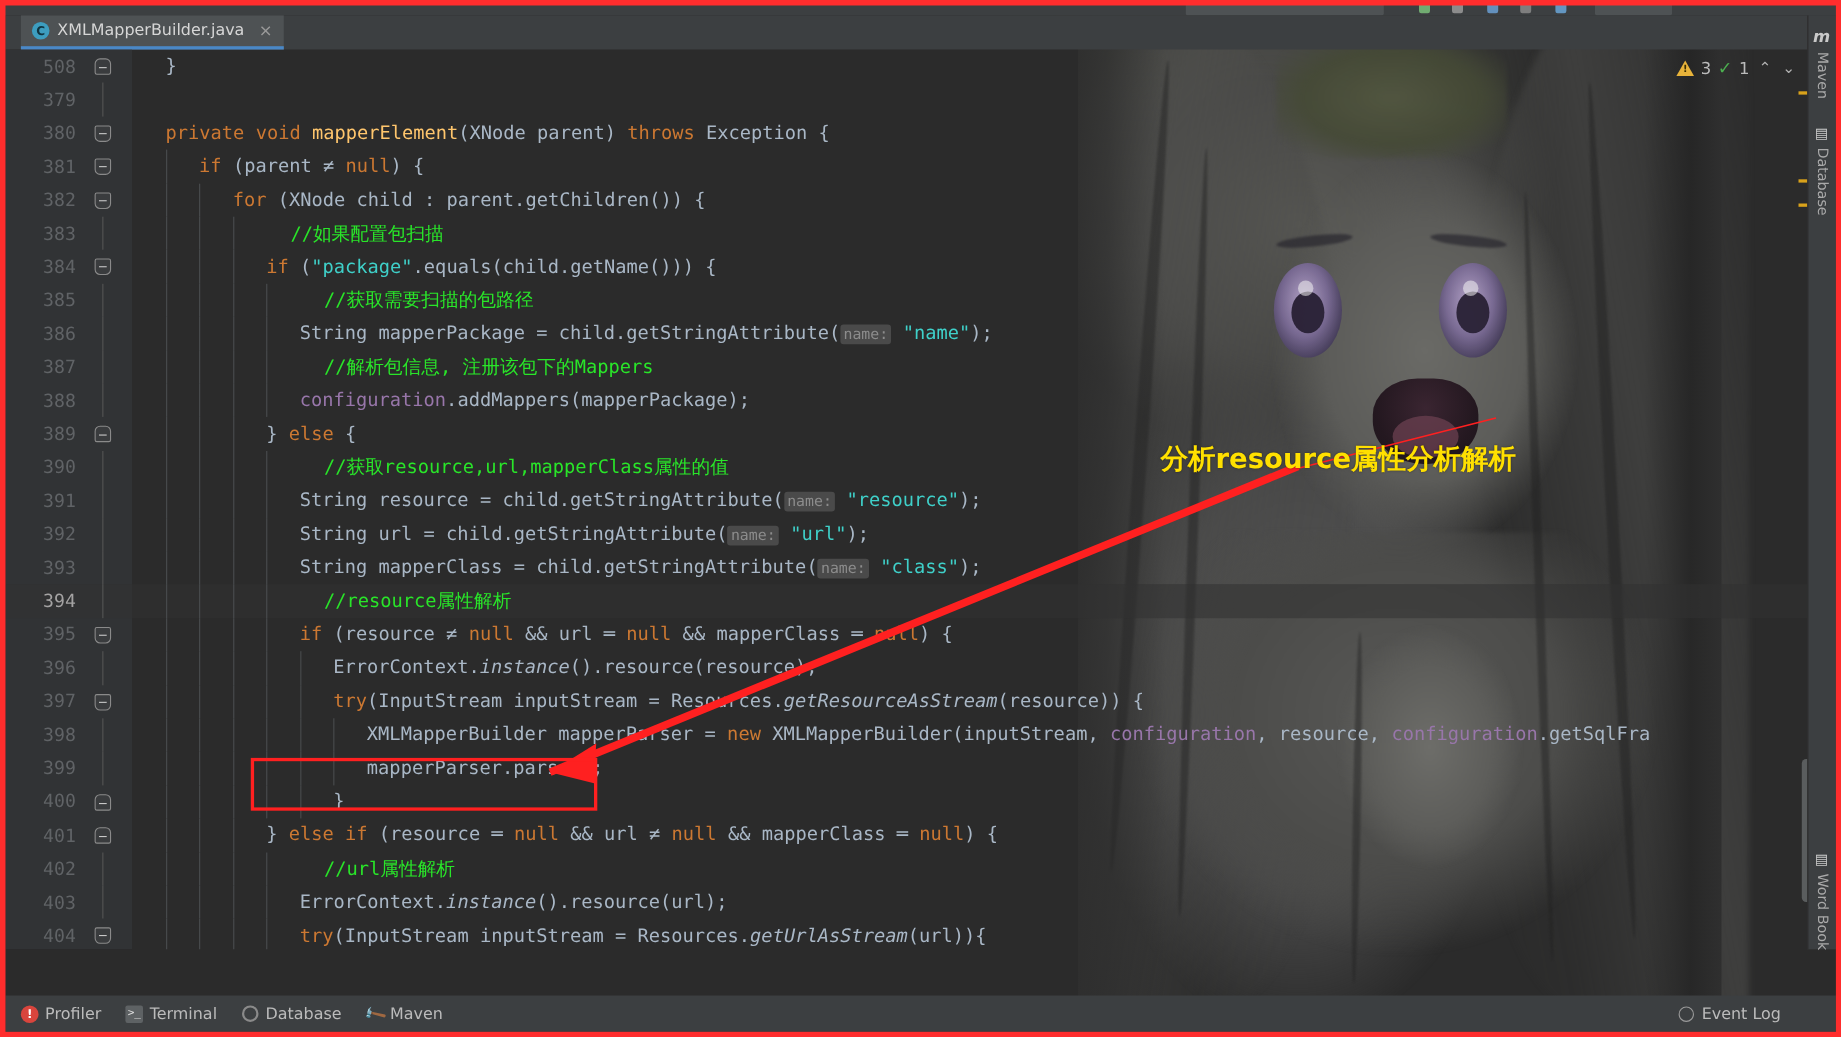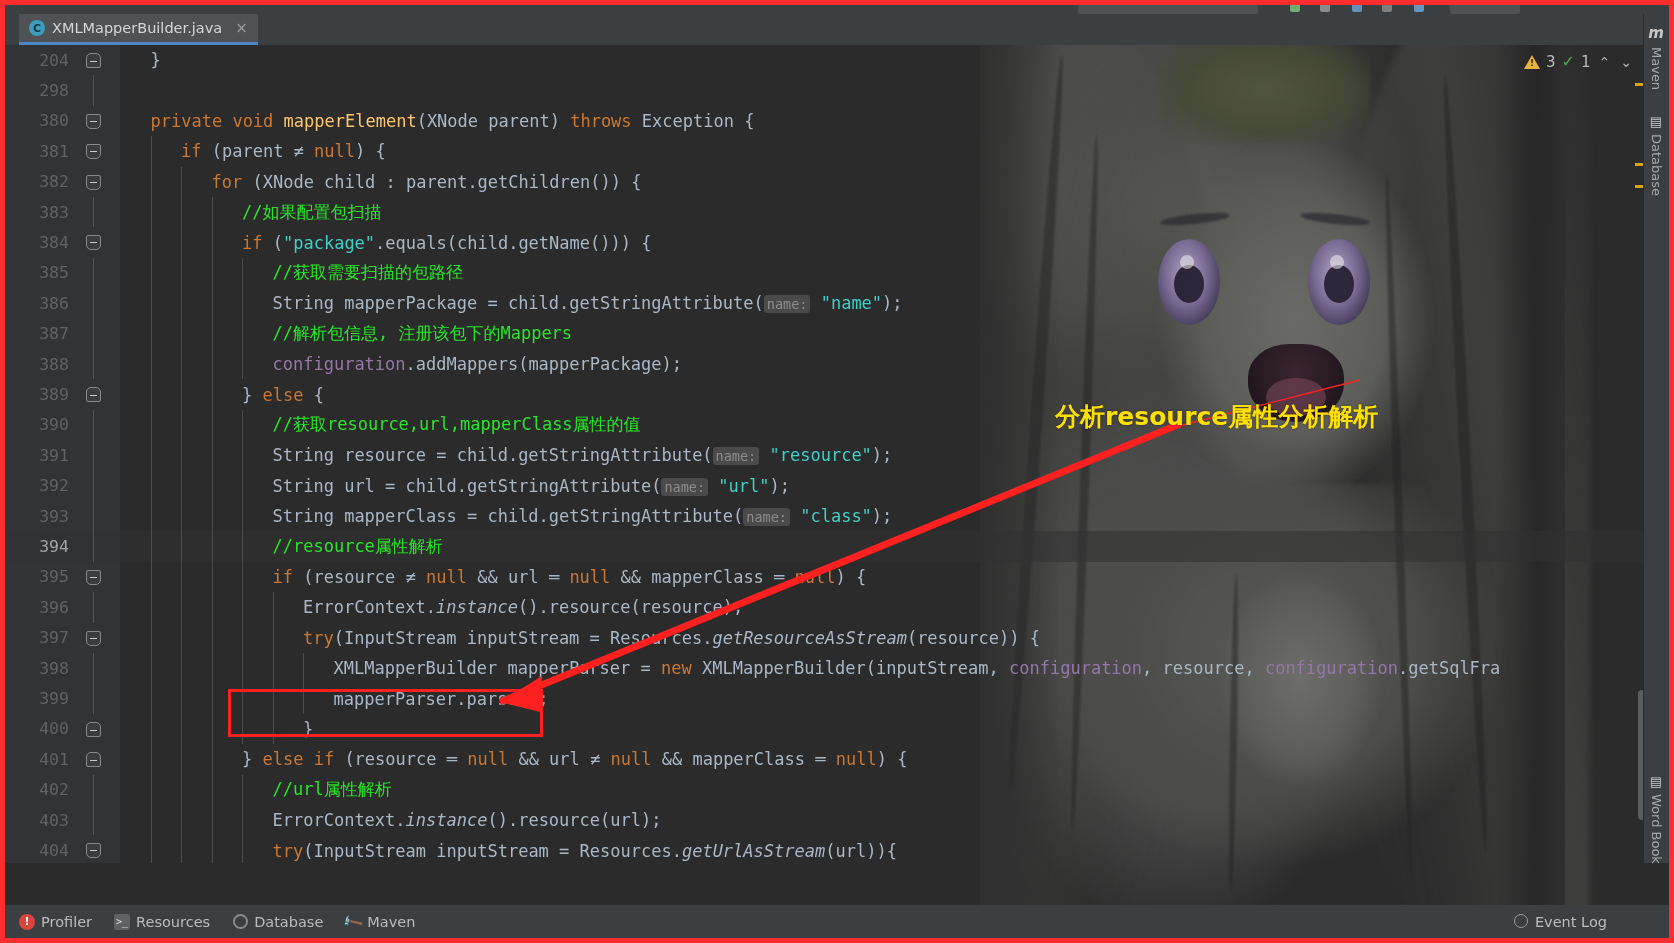--- a/index.html
+++ b/index.html
@@ -163,21 +163,21 @@
   .fold {
     flex: 0 0 43px; position: relative; height: 30.4px;
   }
   .code {
     font-size: 17px; color: #a9b7c6; font-family: "DejaVu Sans Mono", monospace;
     letter-spacing: 0px; white-space: pre;
   }
   
   .kw   { color: #cc7832; }
   .strc { color: #3fd0c9; }
-  .cmt  { color: #29e529; }
+  .cmt  { color: #29e529; margin-left: 22px; }
   .fn   { color: #ffc66d; }
   .fld  { color: #9876aa; }
   .stat { font-style: italic; color: #a9b7c6; }
   .plain{ color: #a9b7c6; }
   .hint {
     background: #4a4a4a; color: #8c8c8c; font-size: 13.5px;
     border-radius: 3px; padding: 1px 3px; font-family: "DejaVu Sans Mono", monospace;
   }
 
   
@@ -248,21 +248,21 @@
     background: #3c3f41; z-index: 50;
     display: flex; align-items: center; gap: 22px; padding-left: 14px;
     font-family: "DejaVu Sans", sans-serif; font-size: 14.5px; color: #bbbbbb;
   }
   .bt { display: flex; align-items: center; gap: 6px; cursor: pointer; }
   .bt-ico { width: 16px; height: 16px; display: flex; align-items: center; justify-content: center; font-size: 13px; }
   .ico-problems { background: #d9453d; border-radius: 50%; color: #fff; font-weight: 700; font-size: 11px; }
   .ico-term { background: #5e6264; border-radius: 2px; color: #e0e0e0; font-size: 10px; font-family: "DejaVu Sans Mono", monospace; }
   .ico-prof { border: 2px solid #8a8a8a; border-radius: 50%; width: 15px; height: 15px; }
   .ico-build { color: #c9c9c9; transform: rotate(-35deg); font-size: 14px; }
-  .bt-right { position: absolute; right: 62px; display: flex; align-items: flex-start; gap: 7px; }
+  .bt-right { position: absolute; right: 50px; display: flex; align-items: center; gap: 7px; }
   .ico-evt { width: 14px; height: 14px; border: 1.5px solid #9a9a9a; border-radius: 50%; }
 
   
   .anno { position: absolute; left: 0; top: 12px; width: 1674px; height: 943px; z-index: 55; pointer-events: none; }
   .anno-text {
     position: absolute; color: #ffe000; font-size: 25px; font-weight: 600;
     font-family: "DejaVu Sans", sans-serif; white-space: pre; text-shadow: 0 0 2px rgba(0,0,0,.5);
   }
   .anno-box {
     position: absolute; border: 3px solid #ff2020; background: rgba(0,0,0,0.0);
@@ -318,22 +318,22 @@
     <div class="tab">
       <span class="java-ico">C</span>
       <span>XMLMapperBuilder.java</span>
       <span class="cls-ico">×</span>
     </div>
   </div>
 
   <div class="editor">
     <div class="gutter-bg"></div>
     <div id="lines">
-        <div class="line" style="top: 0px;"><span class="ln">204</span><span class="fold"><span class="fold-up"></span></span><span style="position: absolute; left: 115px; top: 0px;"></span><span class="code" style="margin-left: 30.5px;"><span class="plain">}</span></span></div>
-        <div class="line" style="top: 30.4px;"><span class="ln">298</span><span class="fold"><span class="fold-line"></span></span><span style="position: absolute; left: 115px; top: 0px;"></span><span class="code" style="margin-left: 0px;"></span></div>
+        <div class="line" style="top: 0px;"><span class="ln">508</span><span class="fold"><span class="fold-up"></span></span><span style="position: absolute; left: 115px; top: 0px;"></span><span class="code" style="margin-left: 30.5px;"><span class="plain">}</span></span></div>
+        <div class="line" style="top: 30.4px;"><span class="ln">379</span><span class="fold"><span class="fold-line"></span></span><span style="position: absolute; left: 115px; top: 0px;"></span><span class="code" style="margin-left: 0px;"></span></div>
         <div class="line" style="top: 60.8px;"><span class="ln">380</span><span class="fold"><span class="fold-minus arrow"></span></span><span style="position: absolute; left: 115px; top: 0px;"></span><span class="code" style="margin-left: 30.5px;"><span class="kw">private </span><span class="kw">void </span><span class="fn">mapperElement</span><span class="plain">(XNode parent) </span><span class="kw">throws </span><span class="plain">Exception {</span></span></div>
         <div class="line" style="top: 91.2px;"><span class="ln">381</span><span class="fold"><span class="fold-minus arrow"></span></span><span style="position: absolute; left: 115px; top: 0px;"><span class="indent-guide" style="left: 30.5px;"></span></span><span class="code" style="margin-left: 61px;"><span class="kw">if </span><span class="plain">(parent ≠ </span><span class="kw">null</span><span class="plain">) {</span></span></div>
         <div class="line" style="top: 121.6px;"><span class="ln">382</span><span class="fold"><span class="fold-minus arrow"></span></span><span style="position: absolute; left: 115px; top: 0px;"><span class="indent-guide" style="left: 30.5px;"></span><span class="indent-guide" style="left: 61px;"></span></span><span class="code" style="margin-left: 91.5px;"><span class="kw">for </span><span class="plain">(XNode child : parent.getChildren()) {</span></span></div>
         <div class="line" style="top: 152px;"><span class="ln">383</span><span class="fold"><span class="fold-line"></span></span><span style="position: absolute; left: 115px; top: 0px;"><span class="indent-guide" style="left: 30.5px;"></span><span class="indent-guide" style="left: 61px;"></span><span class="indent-guide" style="left: 91.5px;"></span></span><span class="code" style="margin-left: 122px;"><span class="cmt">//如果配置包扫描</span></span></div>
         <div class="line" style="top: 182.4px;"><span class="ln">384</span><span class="fold"><span class="fold-minus arrow"></span></span><span style="position: absolute; left: 115px; top: 0px;"><span class="indent-guide" style="left: 30.5px;"></span><span class="indent-guide" style="left: 61px;"></span><span class="indent-guide" style="left: 91.5px;"></span></span><span class="code" style="margin-left: 122px;"><span class="kw">if </span><span class="plain">(</span><span class="strc">"package"</span><span class="plain">.equals(child.getName())) {</span></span></div>
         <div class="line" style="top: 212.8px;"><span class="ln">385</span><span class="fold"><span class="fold-line"></span></span><span style="position: absolute; left: 115px; top: 0px;"><span class="indent-guide" style="left: 30.5px;"></span><span class="indent-guide" style="left: 61px;"></span><span class="indent-guide" style="left: 91.5px;"></span><span class="indent-guide" style="left: 122px;"></span></span><span class="code" style="margin-left: 152.5px;"><span class="cmt">//获取需要扫描的包路径</span></span></div>
         <div class="line" style="top: 243.2px;"><span class="ln">386</span><span class="fold"><span class="fold-line"></span></span><span style="position: absolute; left: 115px; top: 0px;"><span class="indent-guide" style="left: 30.5px;"></span><span class="indent-guide" style="left: 61px;"></span><span class="indent-guide" style="left: 91.5px;"></span><span class="indent-guide" style="left: 122px;"></span></span><span class="code" style="margin-left: 152.5px;"><span class="plain">String mapperPackage = child.getStringAttribute(</span><span class="hint">name:</span><span class="plain"> </span><span class="strc">"name"</span><span class="plain">);</span></span></div>
         <div class="line" style="top: 273.6px;"><span class="ln">387</span><span class="fold"><span class="fold-line"></span></span><span style="position: absolute; left: 115px; top: 0px;"><span class="indent-guide" style="left: 30.5px;"></span><span class="indent-guide" style="left: 61px;"></span><span class="indent-guide" style="left: 91.5px;"></span><span class="indent-guide" style="left: 122px;"></span></span><span class="code" style="margin-left: 152.5px;"><span class="cmt">//解析包信息, 注册该包下的Mappers</span></span></div>
         <div class="line" style="top: 304px;"><span class="ln">388</span><span class="fold"><span class="fold-line"></span></span><span style="position: absolute; left: 115px; top: 0px;"><span class="indent-guide" style="left: 30.5px;"></span><span class="indent-guide" style="left: 61px;"></span><span class="indent-guide" style="left: 91.5px;"></span><span class="indent-guide" style="left: 122px;"></span></span><span class="code" style="margin-left: 152.5px;"><span class="fld">configuration</span><span class="plain">.addMappers(mapperPackage)</span><span class="plain">;</span></span></div>
         <div class="line" style="top: 334.4px;"><span class="ln">389</span><span class="fold"><span class="fold-up"></span></span><span style="position: absolute; left: 115px; top: 0px;"><span class="indent-guide" style="left: 30.5px;"></span><span class="indent-guide" style="left: 61px;"></span><span class="indent-guide" style="left: 91.5px;"></span></span><span class="code" style="margin-left: 122px;"><span class="plain">} </span><span class="kw">else</span><span class="plain"> {</span></span></div>
@@ -386,21 +386,21 @@
     </div>
   </div>
 
   <div class="bottombar">
     <div class="bt">
       <span class="bt-ico ico-problems">!</span>
       <span>Profiler</span>
     </div>
     <div class="bt">
       <span class="bt-ico ico-term">&gt;_</span>
-      <span>Resources</span>
+      <span>Terminal</span>
     </div>
     <div class="bt">
       <span class="bt-ico">
           <span class="ico-prof"></span>
         </span>
       <span>Database</span>
     </div>
     <div class="bt">
       <span class="bt-ico ico-build">🔨</span>
       <span>Maven</span>

